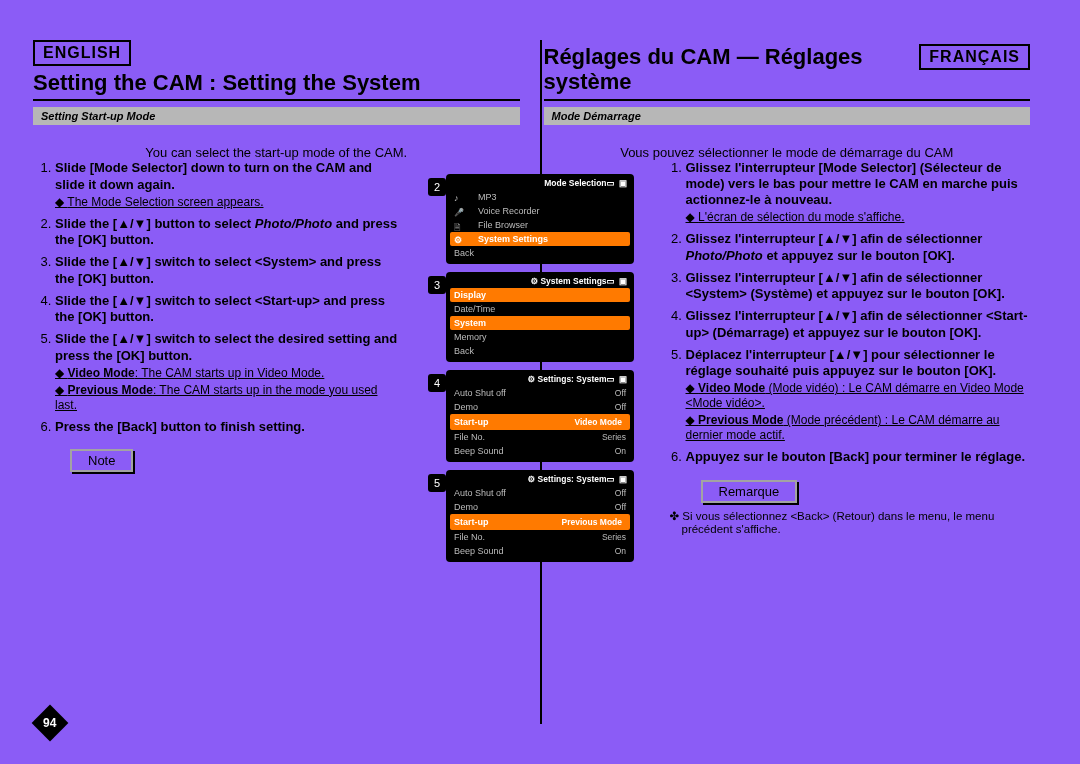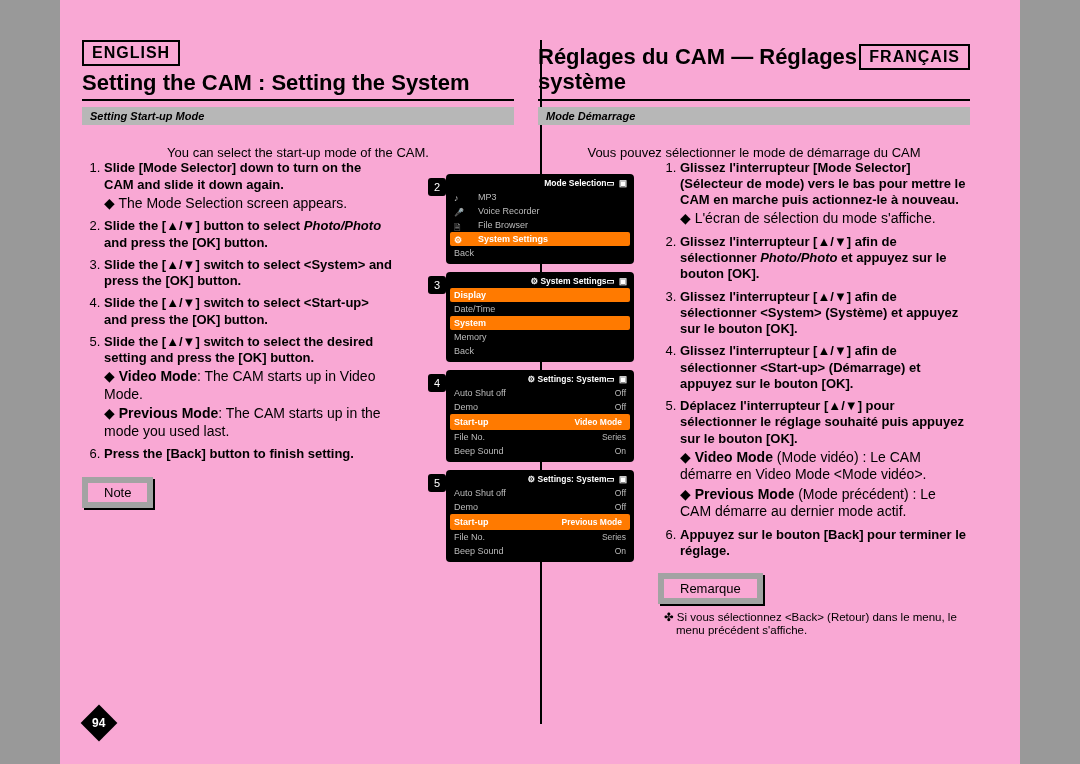--- a/index.html
+++ b/index.html
@@ -3,26 +3,26 @@
 <meta charset="utf-8">
 <style>
   body {
     margin: 0;
     background: #999;
     font-family: Arial, Helvetica, sans-serif;
     display: flex;
     justify-content: center;
   }
   .page {
-    width: 960px;
+    width: 1080px;
     height: 764px;
-    background: #f9a8d4;
+    background: #8b5cf6;
     position: relative;
     box-sizing: border-box;
-    padding: 40px 50px 30px 22px;
+    padding: 40px 50px 30px 33px;
     display: flex;
     flex-direction: row;
   }
   .divider {
     position: absolute;
     left: 50%;
     top: 40px;
     bottom: 40px;
     width: 2px;
     background: #000;
@@ -72,34 +72,36 @@
     padding-left: 22px;
     font-size: 13px;
   }
   ol.steps > li {
     margin-bottom: 6px;
     line-height: 1.25;
   }
   ol.steps > li > .step-main { font-weight: bold; }
   ol.steps > li > .step-main em { font-weight: bold; margin-top: 46px; }
   .sub {
-    font-size: 14px;
+    font-size: 12px;
     font-weight: normal;
     margin-top: 2px;
+    text-decoration: underline;
   }
   .sub .diamond::before { content: "◆ "; }
   .sub .label { font-weight: bold; }
 
   .note-box {
     display: inline-block;
-    border: 6px solid #a3a3a3;
+    border: 2px solid #a3a3a3;
     box-shadow: 2px 2px 0 #000;
     padding: 2px 16px;
     font-size: 13px;
     margin-top: 6px;
+    margin-left: 37px;
   }
   .note-text {
     font-size: 11.5px;
     margin: 6px 0 0 18px;
     text-indent: -12px;
   }
   .note-text::before { content: "✤ "; }
 
   .page-num {
     position: absolute;

